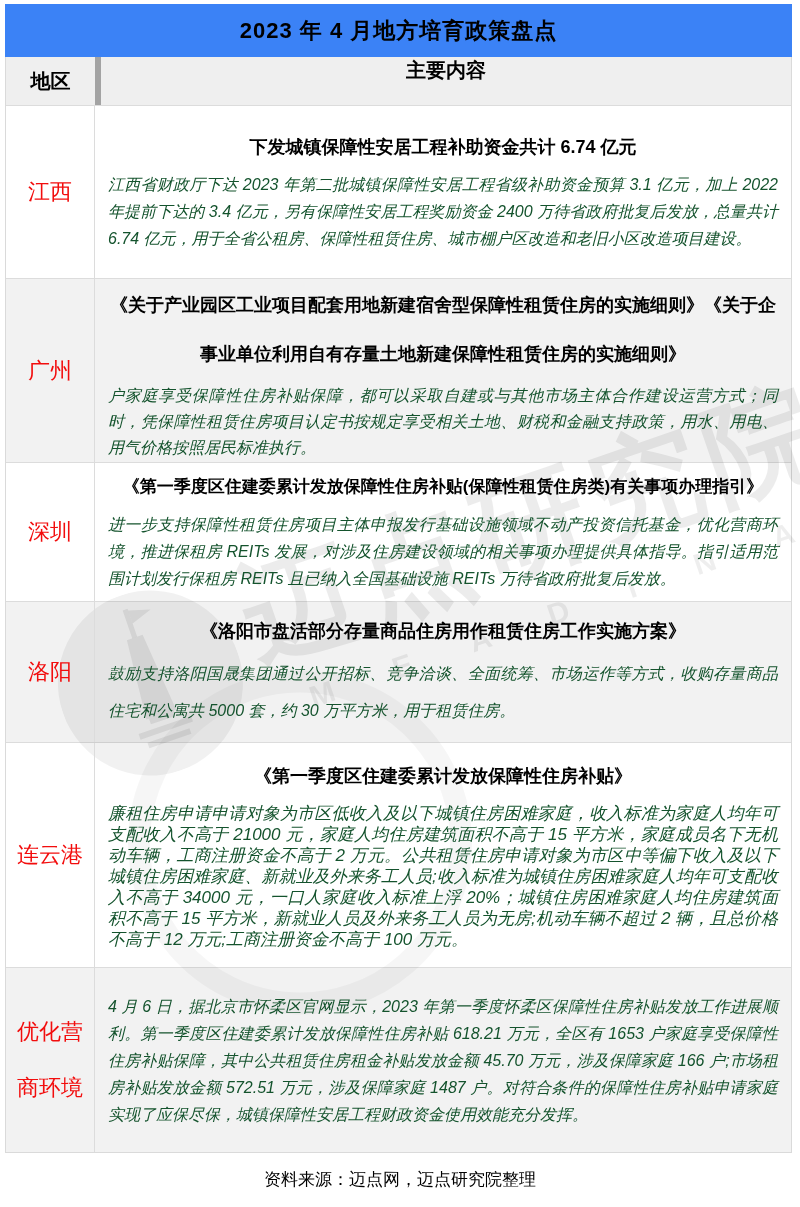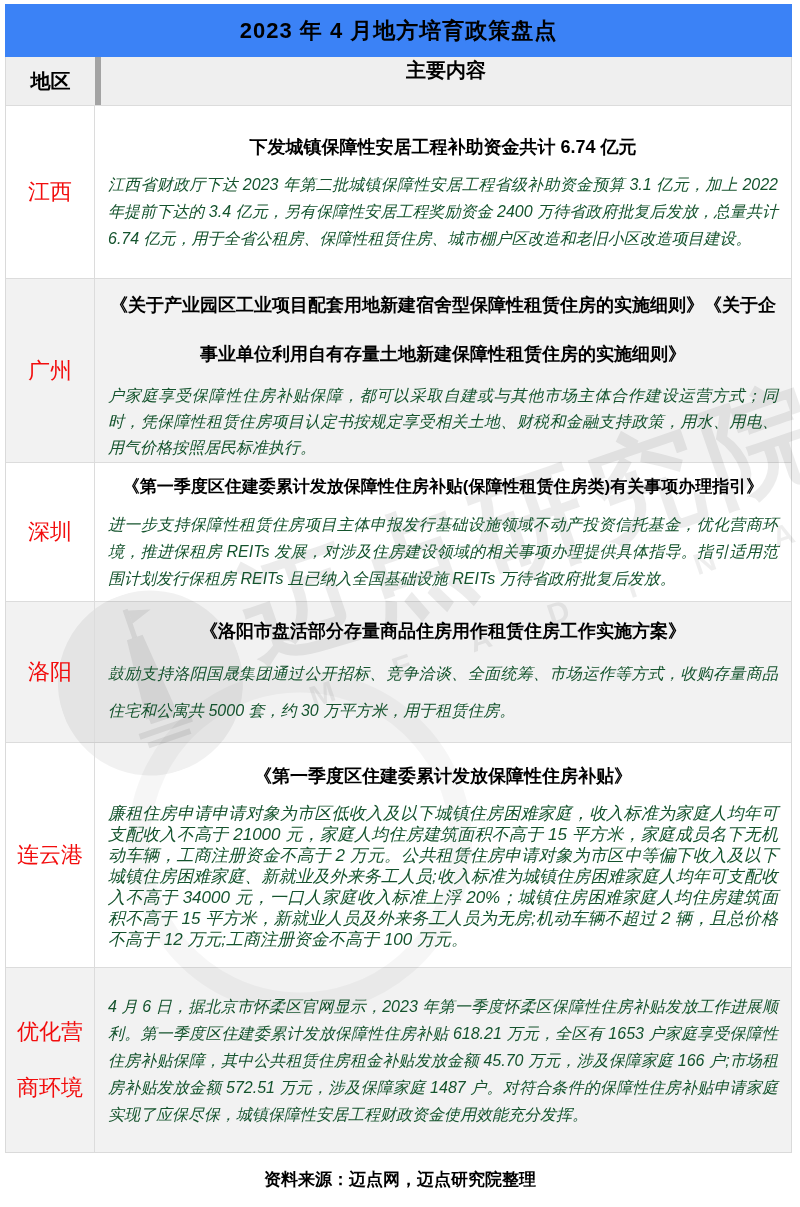--- a/index.html
+++ b/index.html
@@ -54,21 +54,21 @@
     text-align:justify; color:#14532d;
   }
   .row-gz .cell-body { line-height:26px; }
   .row-lyg .cell-body { font-size:17px; line-height:21px; }
   .row-lyg .cell-title { margin-bottom:12px; }
   .row-ly .cell-body { line-height:37px; }
 
   
   .footer {
     position:absolute; left:0; top:1168px; width:100%;
-    text-align:center; font-weight:700; font-size:17px; color:#000; z-index:2;
+    text-align:center; font-weight:400; font-size:17px; color:#000; z-index:2;
   }
 
   
   .watermark {
     position:absolute; left:62px; top:590px; width:1150px; height:250px;
     transform:rotate(-19deg); transform-origin:92px 105px;
     z-index:1; pointer-events:none;
   }
   .wm-ring {
     position:absolute; left:10px; top:120px; width:300px; height:300px;

